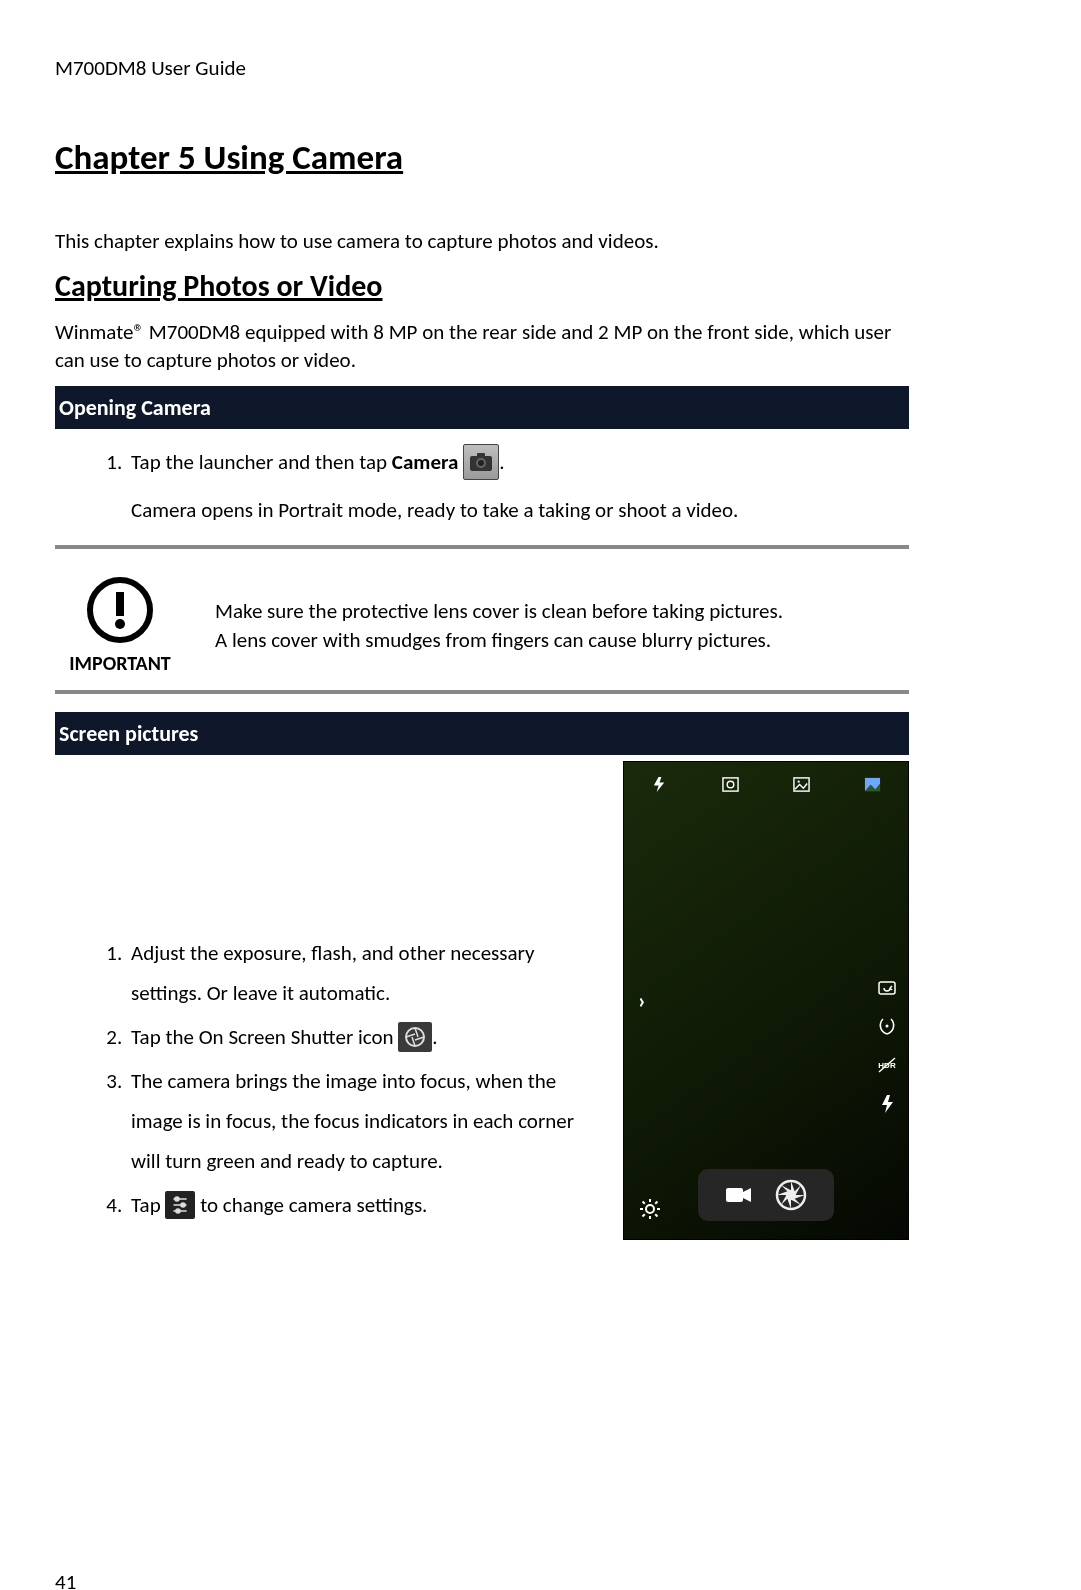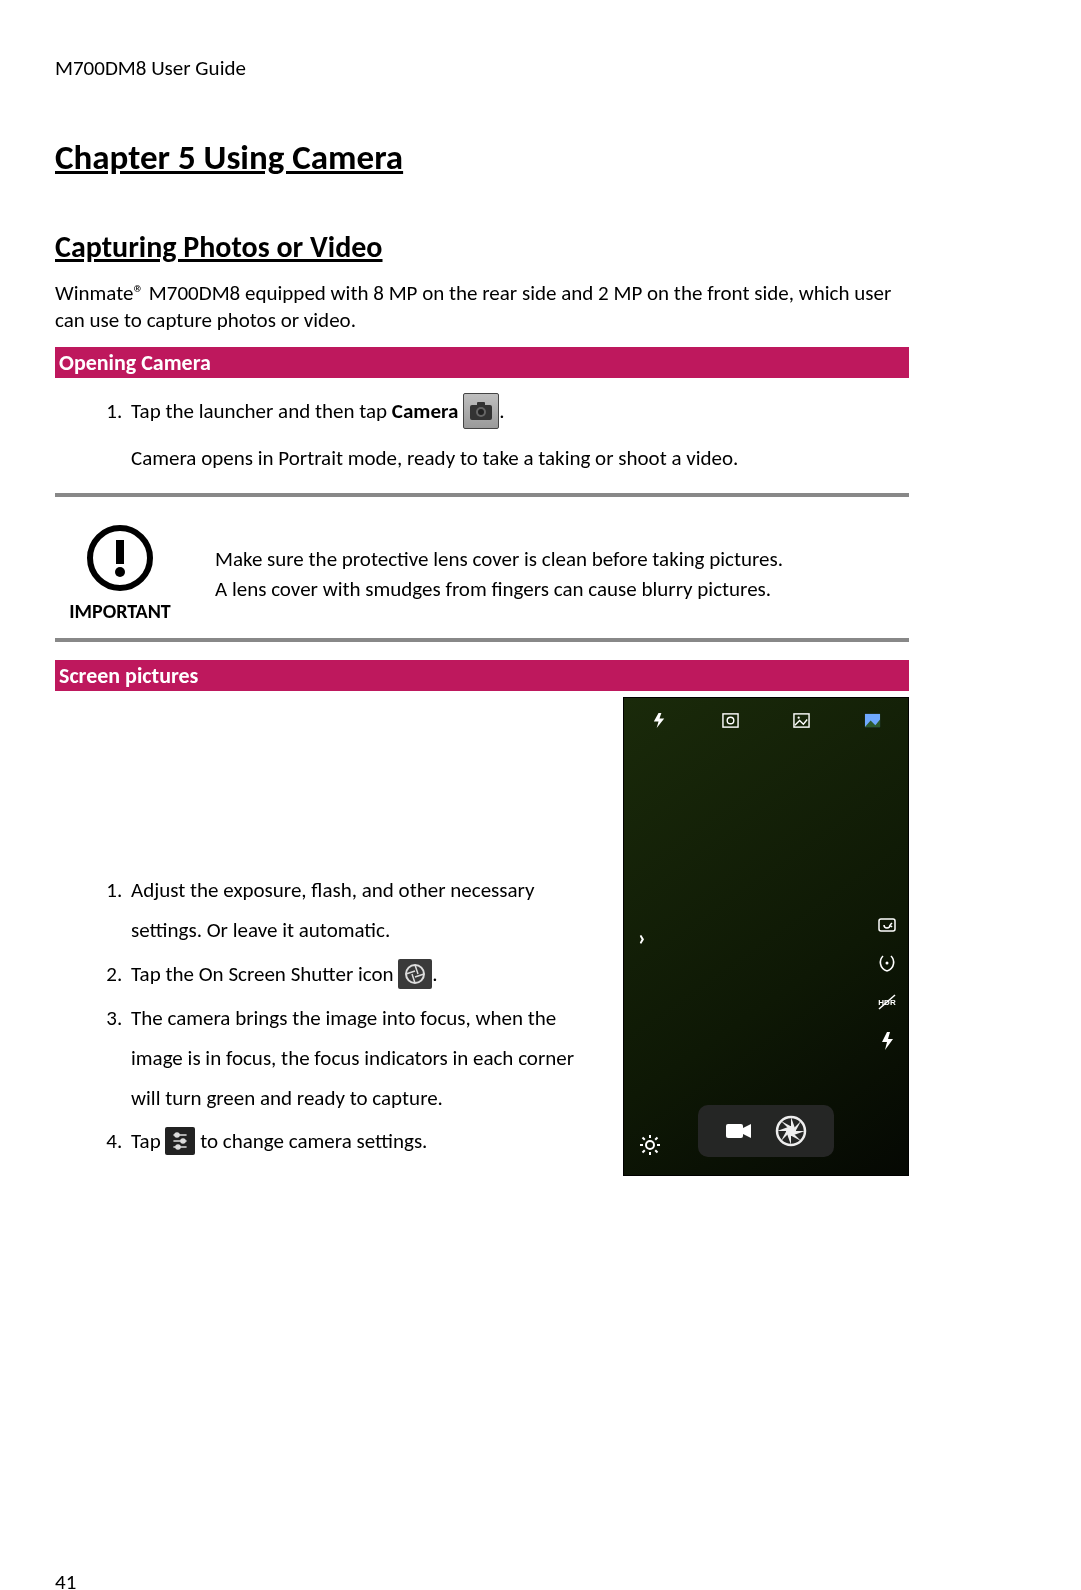--- a/index.html
+++ b/index.html
@@ -32,25 +32,25 @@
     font-weight: bold;
     text-decoration: underline;
     margin: 0 0 15px 0;
   }
   p.body {
     font-size: 21px;
     line-height: 1.3;
     margin: 0 0 12px 0;
   }
   .subsection {
-    background: #be185d;
+    background: #0f172a;
     color: #fff;
     font-weight: bold;
     font-size: 22px;
-    padding: 2px 4px;
+    padding: 8px 4px;
     box-sizing: border-box;
     width: 100%;
     margin: 0;
   }
   ol.steps {
     font-size: 21px;
     line-height: 1.9;
     padding-left: 72px;
     margin: 14px 0;
   }
@@ -148,20 +148,21 @@
 </style>
 </head>
 <body>
 
 <div class="page">
 
   <div class="header">M700DM8 User Guide</div>
 
   <h1 class="chapter">Chapter 5 Using Camera</h1>
 
+  <p class="body">This chapter explains how to use camera to capture photos and videos.</p>
 
   <h2 class="section">Capturing Photos or Video</h2>
 
   <p class="body">Winmate® M700DM8 equipped with 8 MP on the rear side and 2 MP on the front side, which user can use to capture photos or video.</p>
 
   <div class="subsection">Opening Camera</div>
 
   <ol class="steps">
     <li>
       <span>Tap the launcher and then tap </span><strong>Camera </strong><span class="inline-icon camera-app-icon">

